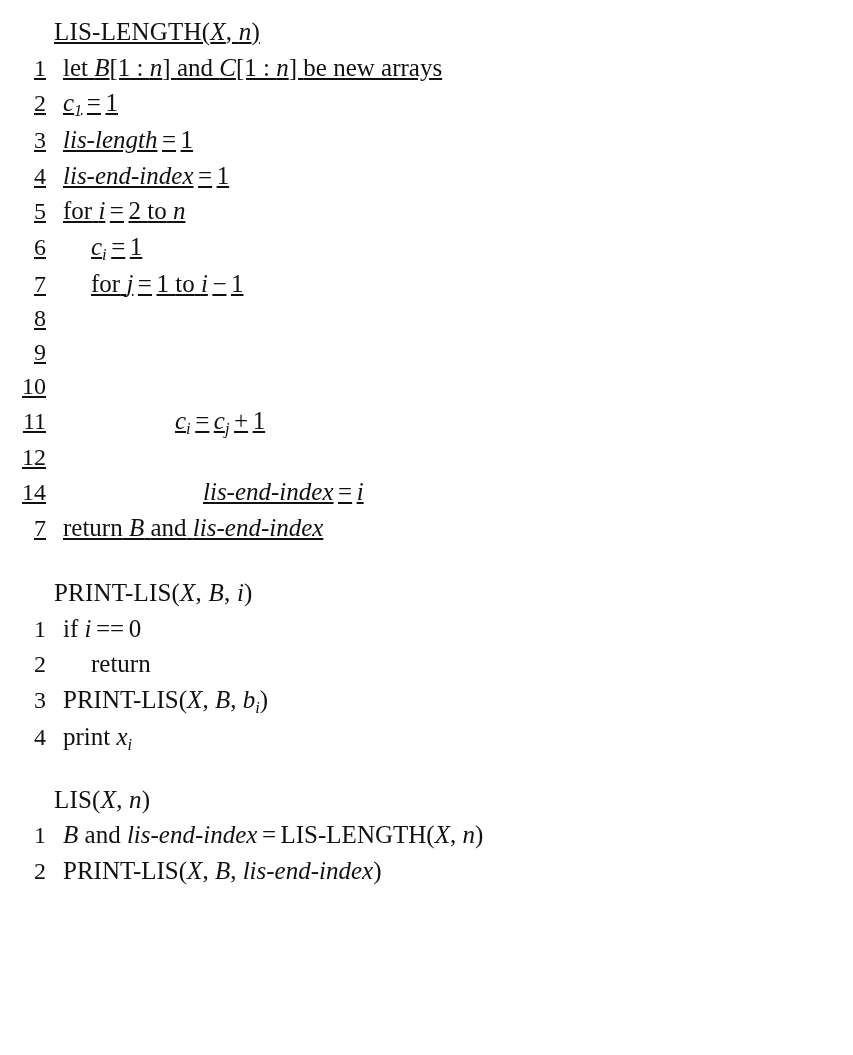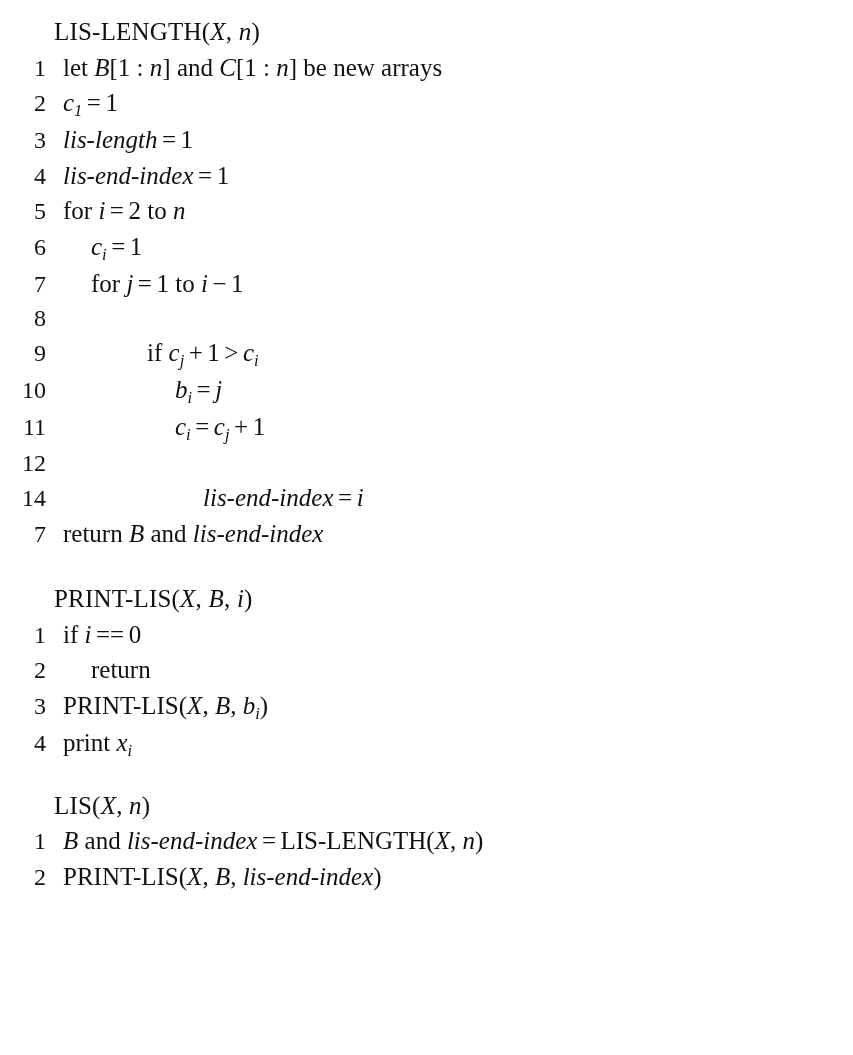--- a/index.html
+++ b/index.html
@@ -16,20 +16,21 @@
   }
   .page {
     padding: 14px 0 0 0;
     box-sizing: border-box;
   }
   .algorithm {
     margin-bottom: 26px;
   }
   .algorithm.first {
     margin-bottom: 30px;
+    text-decoration: underline;
   }
   .alg-title {
     font-size: 25px;
     line-height: 1.42;
     margin-left: 54px;
     letter-spacing: 0.2px;
     white-space: nowrap;
   }
   .line {
     display: flex;
@@ -131,30 +132,24 @@
         <span class="kw">for</span> <span class="mi">j</span><span class="op">=</span>1 <span class="kw">to</span> <span class="mi">i</span><span class="op">−</span>1
       </span>
     </div>
 
     <div class="line">
       <span class="lineno">8</span>
     </div>
 
     <div class="line">
       <span class="lineno">9</span>
-      <span class="code ind3">
-        <span class="kw">if</span> <span class="mi">c<sub>j</sub></span><span class="op">+</span>1<span class="op">&gt;</span><span class="mi">c<sub>i</sub></span>
-      </span>
     </div>
 
     <div class="line">
       <span class="lineno">10</span>
-      <span class="code ind4">
-        <span class="mi">b<sub>i</sub></span><span class="op">=</span><span class="mi">j</span>
-      </span>
     </div>
 
     <div class="line">
       <span class="lineno">11</span>
       <span class="code ind4">
         <span class="mi">c<sub>i</sub></span><span class="op">=</span><span class="mi">c<sub>j</sub></span><span class="op">+</span>1
       </span>
     </div>
 
     <div class="line">

